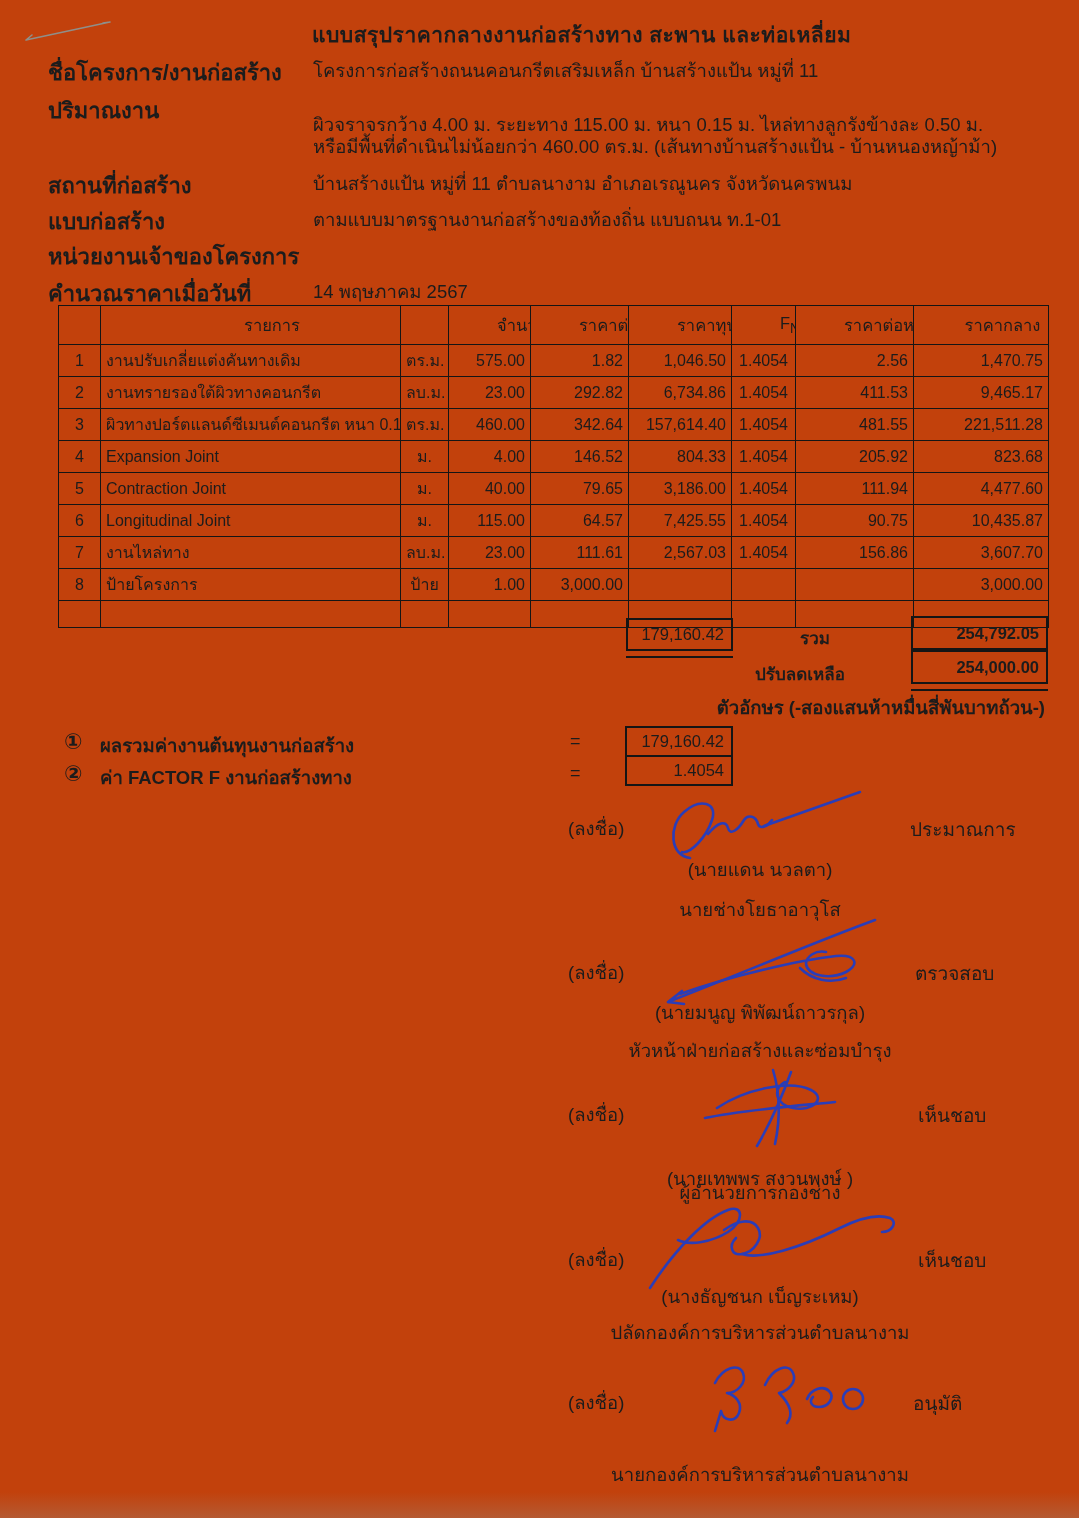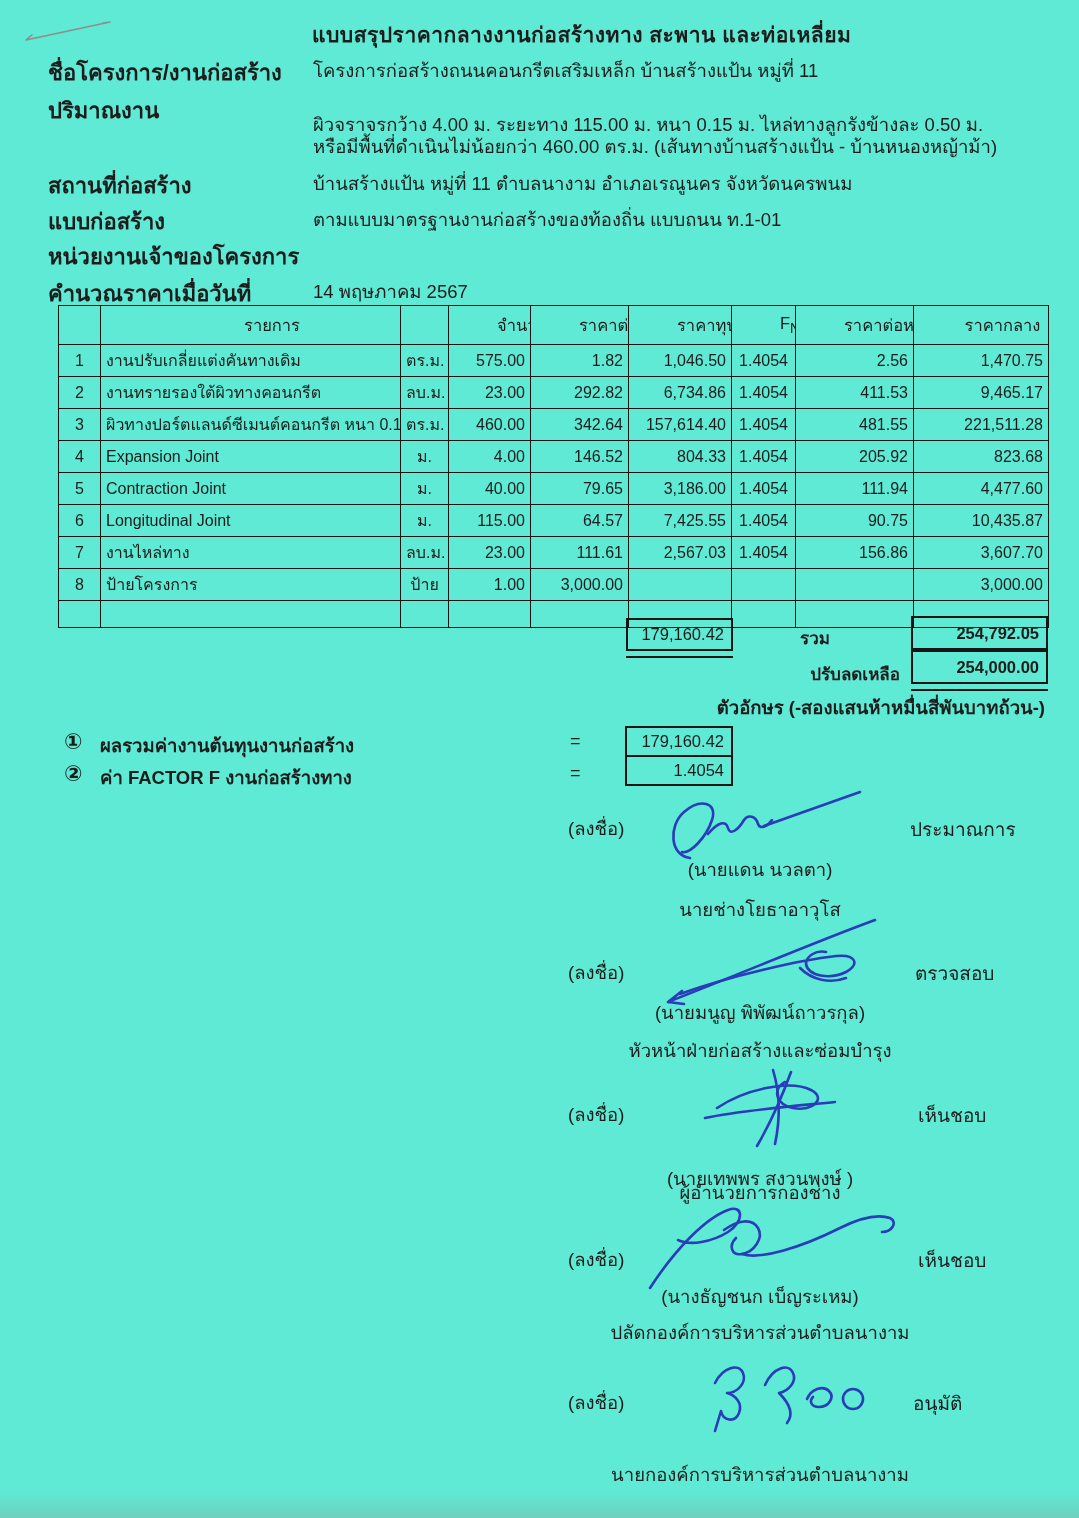--- a/index.html
+++ b/index.html
@@ -1,18 +1,18 @@
 <!DOCTYPE html>
 <html lang="th"><head>
 <meta charset="utf-8">
 <style>
   html,body { margin:0; padding:0; background:#ffffff; }
   .page {
     position:relative; width:1079px; height:1518px;
-    background:#5eead4; overflow:hidden;
+    background:#c2410c; overflow:hidden;
     font-family:"Liberation Sans","DejaVu Sans",sans-serif;
     color:#1c1c1c;
   }
   .abs { position:absolute; white-space:nowrap; }
   .title { font-size:21px; font-weight:bold; letter-spacing:0.5px; }
   .flabel { font-size:22px; font-weight:bold; }
   .fvalue { font-size:18.5px; }
   
   table.cost { border-collapse:collapse; table-layout:fixed; width:990px; }
   table.cost th, table.cost td {
@@ -198,21 +198,21 @@
     </tr>
       </tbody>
   </table>
 
   <div class="tot-box" style="left:626px; top:618px; width:107px; height:33px;">179,160.42</div>
   <div class="dbl-line" style="left:626px; top:656px; width:107px;"></div>
 
   <div class="abs bold" style="left:770px; top:624px; width:90px; text-align:center; font-size:17px;">รวม</div>
   <div class="tot-box" style="left:911px; top:616px; width:137px; height:34px; font-weight:bold;">254,792.05</div>
 
-  <div class="abs bold" style="left:700px; top:660px; width:200px; text-align:right; font-size:17px;">ปรับลดเหลือ</div>
+  <div class="abs bold" style="left:700px; top:660px; width:200px; text-align:center; font-size:17px;">ปรับลดเหลือ</div>
   <div class="tot-box" style="left:911px; top:650px; width:137px; height:34px; font-weight:bold;text-align:right;">254,000.00</div>
   <div class="dbl-line" style="left:911px; top:689px; width:137px;"></div>
 
   <div class="abs bold" style="left:400px; top:693px; width:645px; text-align:right; font-size:18.5px;">ตัวอักษร (-สองแสนห้าหมื่นสี่พันบาทถ้วน-)</div>
 
   <div class="abs circ" style="left:64px;  top:729px;">①</div>
   <div class="abs bold" style="left:100px; top:731px; font-size:18.5px;">ผลรวมค่างานต้นทุนงานก่อสร้าง</div>
   <div class="abs" style="left:570px; top:731px; font-size:18px;">=</div>
   <div class="tot-box" style="left:625px; top:726px; width:108px; height:31px;">179,160.42</div>
 

